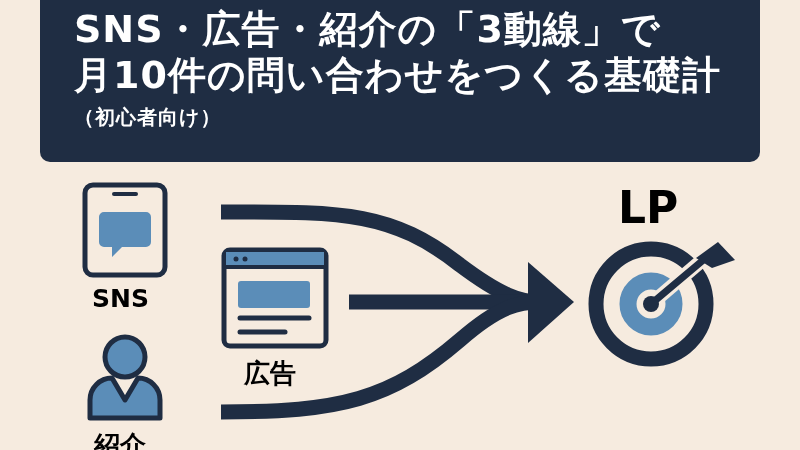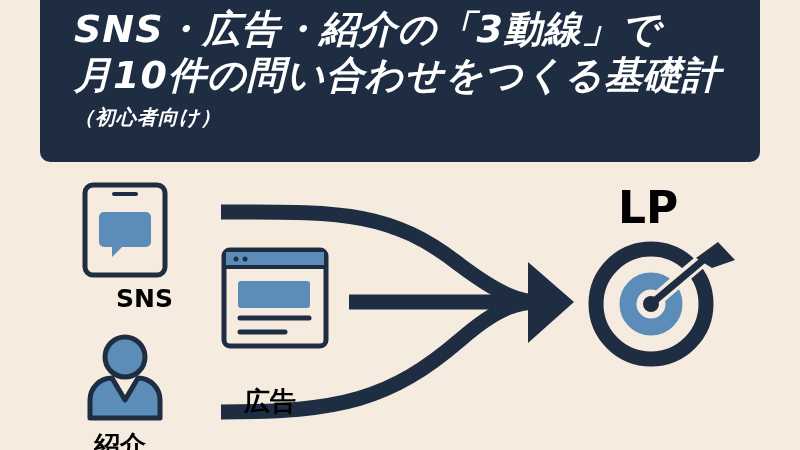--- a/index.html
+++ b/index.html
@@ -10,21 +10,20 @@
     position: relative;
   }
   .banner {
     position: absolute; left: 40px; top: -14px; width: 720px; height: 176px;
     background: #1f2d43; border-radius: 10px;
     color: #ffffff;
   }
   .title-line {
     position: absolute; left: 34px; font-weight: bold; white-space: nowrap;
     letter-spacing: 1px;
-    font-style: italic;
   }
   .t1 { top: 18px; font-size: 38px; }
   .t2 { top: 64px; font-size: 38px; }
   .t3 { top: 118px; font-size: 20px; font-weight: bold; }
   .label {
     position: absolute; font-weight: bold; color: #000000; white-space: nowrap;
   }
   svg.flow { position: absolute; left: 0; top: 0; }
 </style>
 </head>
@@ -71,16 +70,16 @@
     <circle cx="651" cy="304" r="55" fill="none" stroke="#1f2d43" stroke-width="15"></circle>
     <circle cx="651" cy="304" r="40" fill="#f6ebdf"></circle>
     <circle cx="651" cy="304" r="23" fill="none" stroke="#5b8db8" stroke-width="17"></circle>
     <path d="M651 304 L 700 262" stroke="#f6ebdf" stroke-width="14"></path>
     <path d="M651 304 L 708 256" stroke="#1f2d43" stroke-width="7"></path>
     <circle cx="651" cy="304" r="8" fill="#1f2d43"></circle>
     <polygon points="696,258 718,242 735,260 712,268" fill="#1f2d43"></polygon>
   </g>
 </svg>
 
-<div class="label" style="left:92px; top:284px; font-size:25px;margin-left:24px;">SNS</div>
-<div class="label" style="left:244px; top:356px; font-size:26px;margin-top:28px;">広告</div>
+<div class="label" style="left:92px; top:284px; font-size:25px;">SNS</div>
+<div class="label" style="left:244px; top:356px; font-size:26px;">広告</div>
 <div class="label" style="left:94px; top:428px; font-size:26px;">紹介</div>
 <div class="label" style="left:618px; top:182px; font-size:44px;">LP</div>
 
 </body></html>

